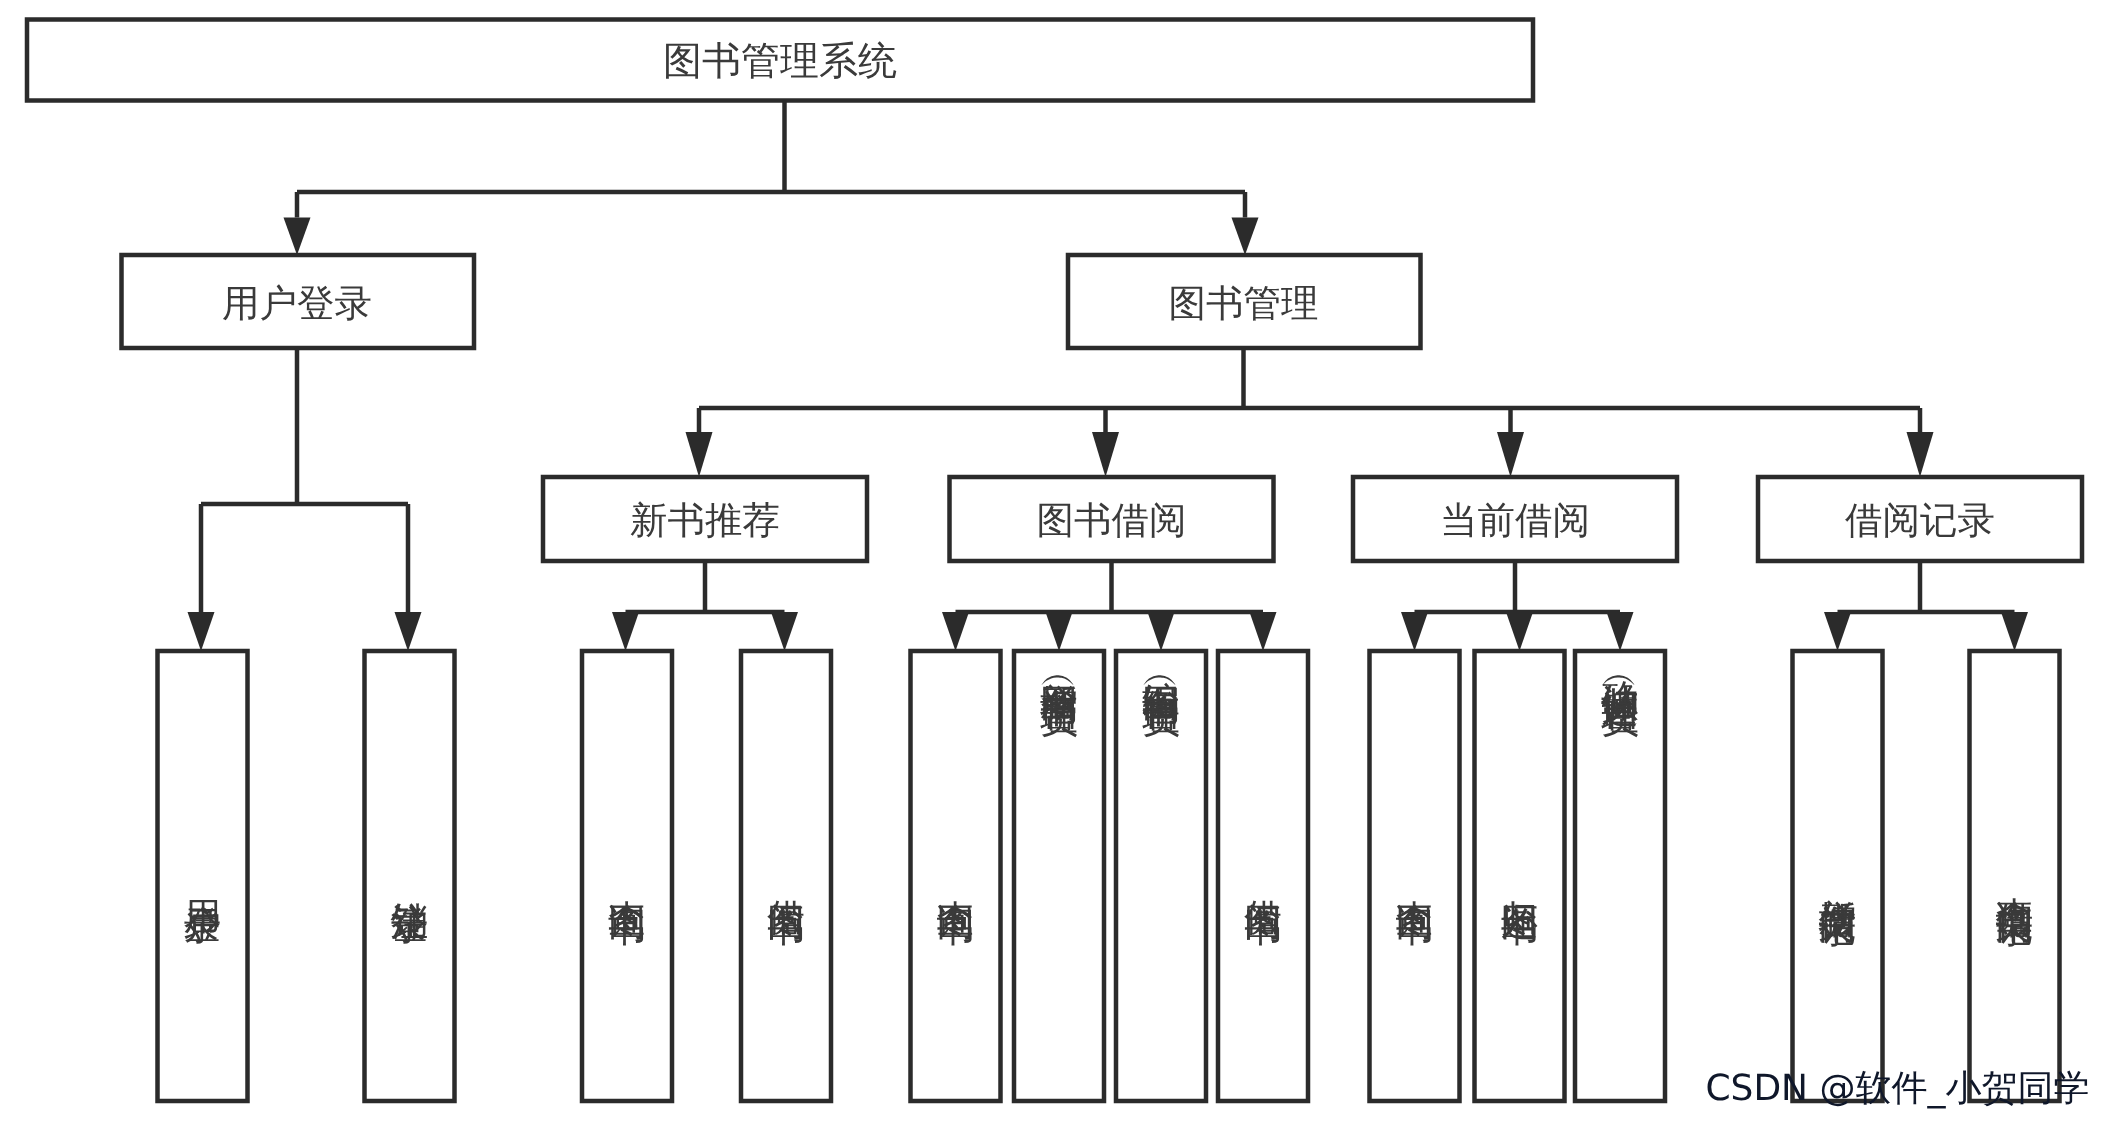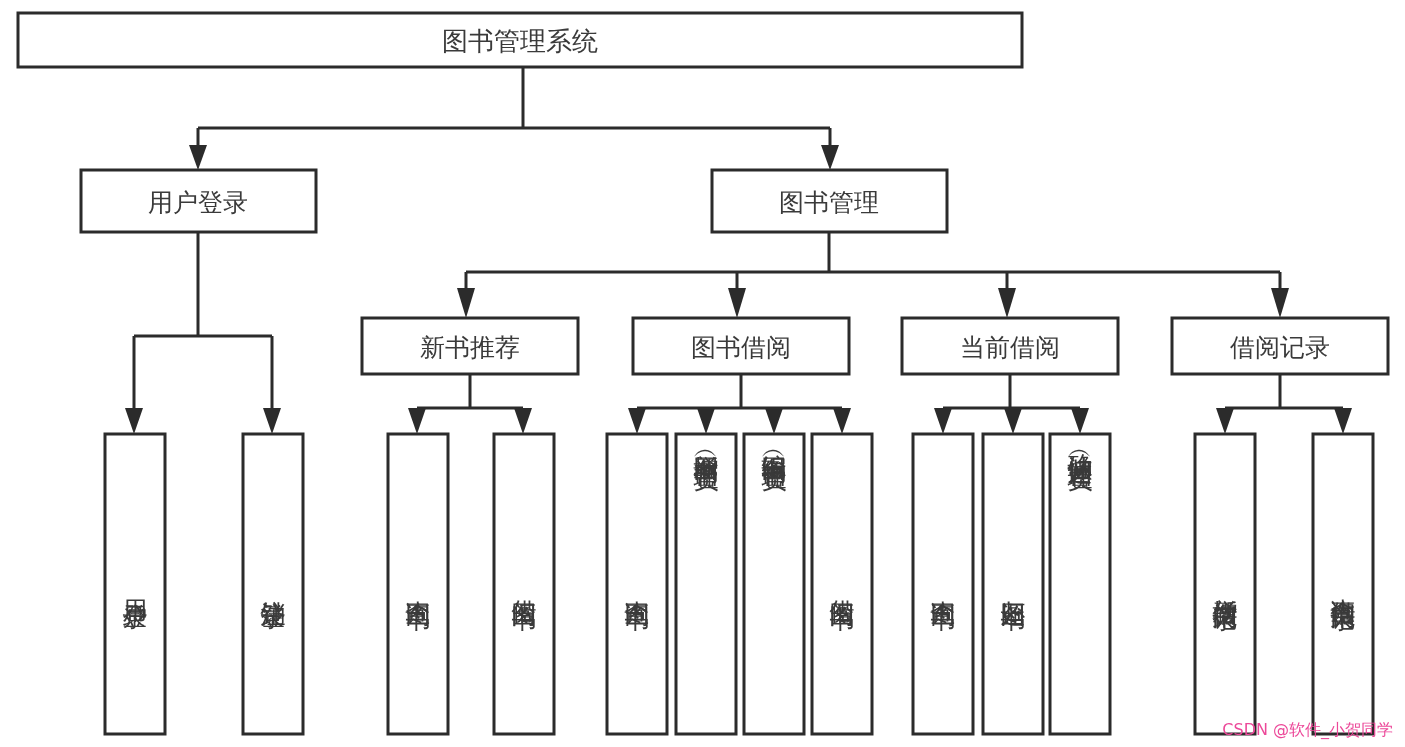--- a/index.html
+++ b/index.html
@@ -41,22 +41,22 @@
     letter-spacing:2px;
     color:#3a3a3a;
     white-space:nowrap;
     text-align:center;
   }
   .watermark{
     position:absolute;
     right:12px;
     bottom:6px;
     font-family:"DejaVu Sans","Liberation Sans",sans-serif;
-    font-size:16px;
-    color:#ec4899;
+    font-size:24px;
+    color:#0f172a;
     white-space:nowrap;
   }
 </style>
 </head>
 <body>
 
 <div id="diagram-root">
 
   <svg id="tree-canvas" viewBox="0 0 1405 747" xmlns="http://www.w3.org/2000/svg">
 

